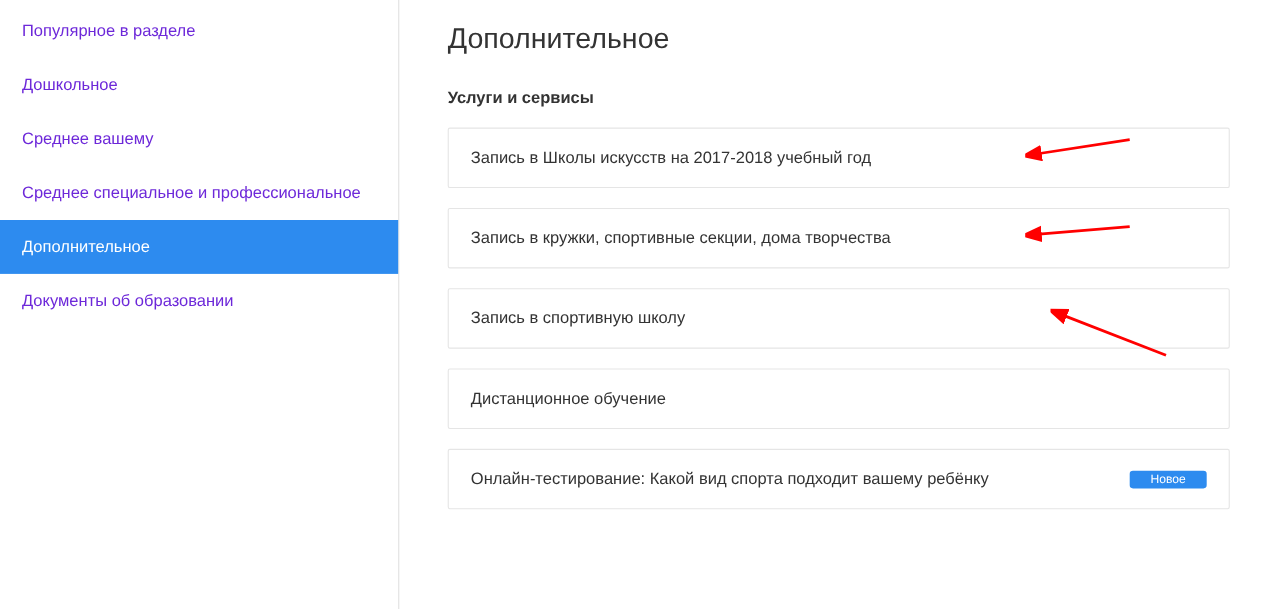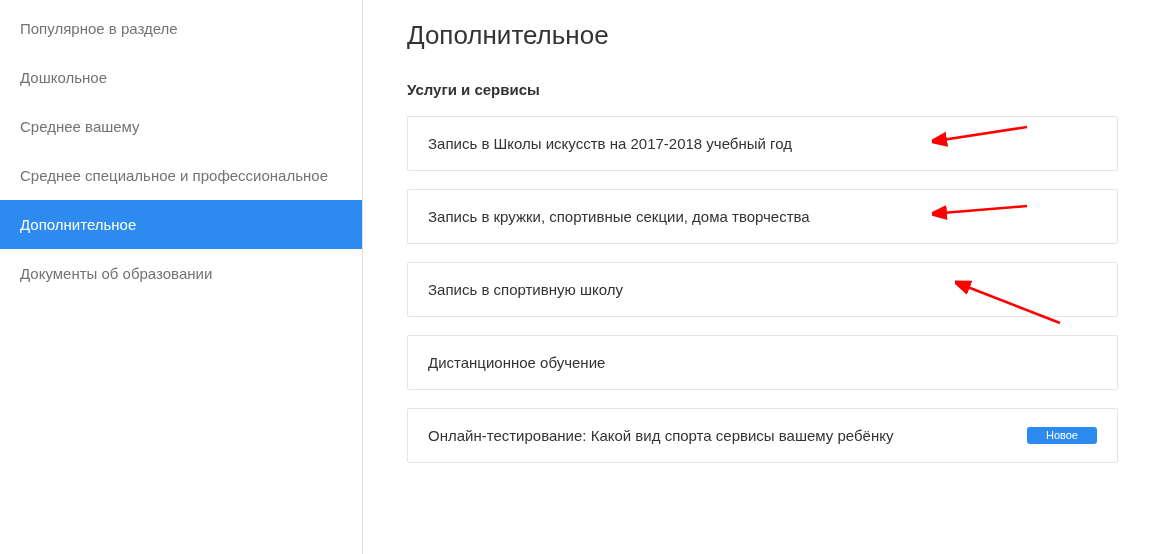--- a/index.html
+++ b/index.html
@@ -20,21 +20,21 @@
       height: 100%;
     }
     .sidebar {
       width: 363px;
       background: #ffffff;
       border-right: 1px solid #e0e0e0;
       padding: 0;
     }
     .sidebar-item {
       padding: 14px 20px;
-      color: #737373;
+      color: #6d28d9;
       font-size: 15px;
       cursor: pointer;
       line-height: 1.4;
     }
     .sidebar-item.active {
       background: #2d8bef;
       color: #ffffff;
     }
     .sidebar-item:first-child {
       margin-top: 4px;
@@ -59,20 +59,21 @@
     .service-card {
       background: #ffffff;
       border: 1px solid #e5e5e5;
       border-radius: 2px;
       padding: 18px 20px;
       margin-bottom: 18px;
       font-size: 15px;
       color: #333333;
       cursor: pointer;
       display: flex;
+      align-items: center;
       justify-content: space-between;
     }
     .badge {
       background: #2d8bef;
       color: #ffffff;
       font-size: 11px;
       padding: 2px 19px;
       border-radius: 3px;
       margin-left: 10px;
     }
@@ -109,21 +110,21 @@
     <div class="service-card">
       <span>Запись в спортивную школу</span>
     </div>
 
     <div class="service-card">
       <span>Дистанционное обучение</span>
     </div>
 
 
     <div class="service-card">
-      <span>Онлайн-тестирование: Какой вид спорта сервисы вашему ребёнку</span>
+      <span>Онлайн-тестирование: Какой вид спорта подходит вашему ребёнку</span>
       <span class="badge">Новое</span>
     </div>
   </div>
 </div>
 
 <svg class="arrow" style="left:932px; top:122px;" width="100" height="30" viewBox="0 0 100 30">
   <defs>
     <marker id="ah1" markerWidth="10" markerHeight="10" refX="2" refY="3" orient="auto">
       <path d="M0,0 L0,6 L8,3 z" fill="#ff0000"></path>
     </marker>

